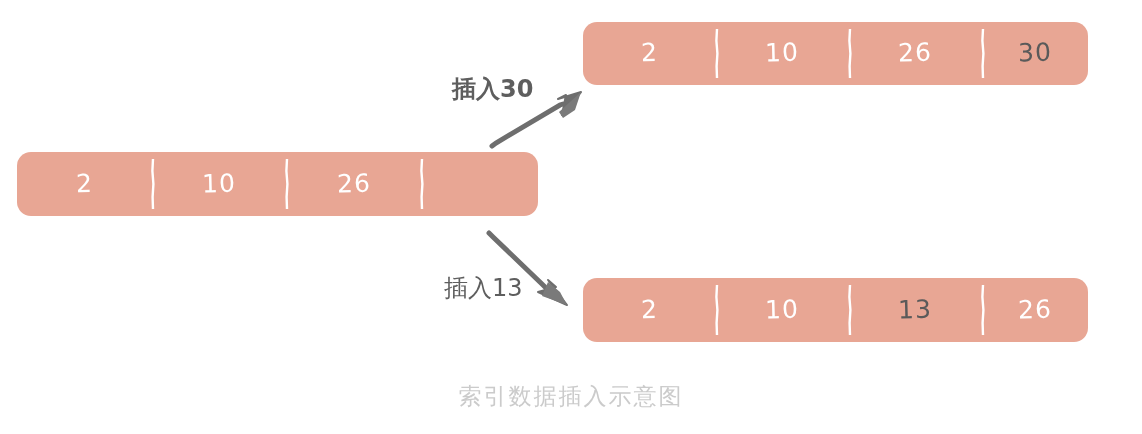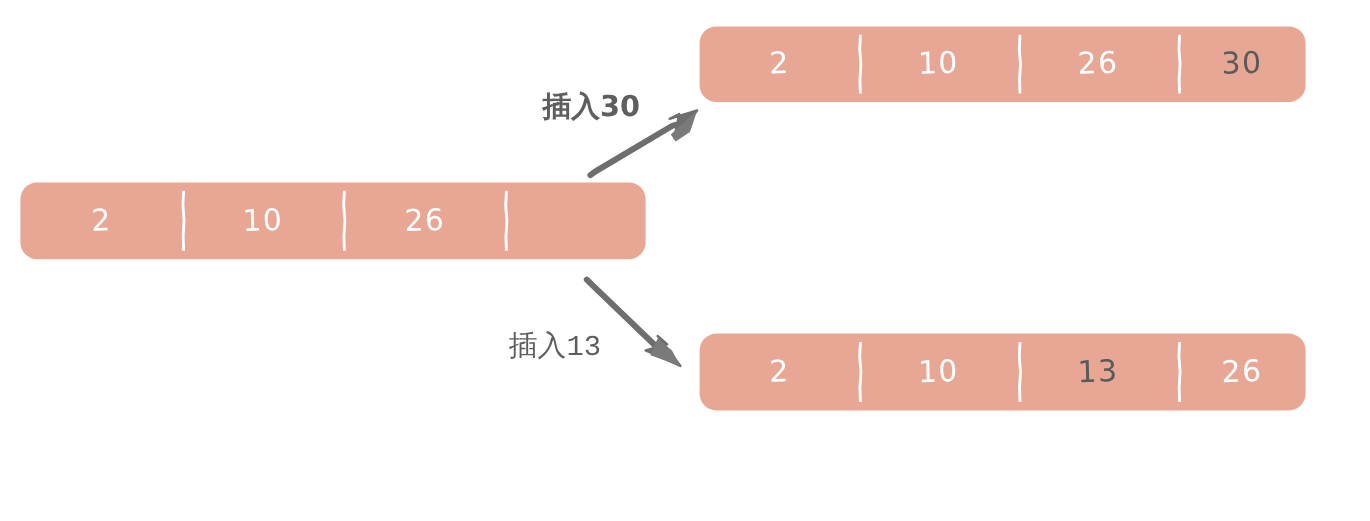--- a/index.html
+++ b/index.html
@@ -79,21 +79,21 @@
   }
   .arrow-label {
     position: absolute;
     font-size: 24px;
     color: #5e5e5e;
     font-family: "DejaVu Sans", sans-serif;
     white-space: nowrap;
     letter-spacing: 0px;
   }
   #label-insert-30 { left: 452px; top: 73px; font-weight: bold; }
-  #label-insert-13 { left: 424px; top: 272px; font-family: Liberation Mono, monospace; }
+  #label-insert-13 { left: 444px; top: 272px; }
 
   #caption {
     position: absolute;
     left: 0;
     top: 381px;
     width: 1142px;
     text-align: center;
     font-size: 23px;
     color: #cbcbcb;
     letter-spacing: 2px;
@@ -209,14 +209,15 @@
     <g>
       <path d="M489 233 L493 237 L543 285 L546 288" stroke="#6e6e6e" stroke-width="5" fill="none" stroke-linecap="round"></path>
       <path d="M567 305 L538 292 L556 287 L548 280 Z" fill="#6e6e6e" stroke="#6e6e6e" stroke-width="2" stroke-linejoin="round"></path>
       <path d="M567 305 L542 296 L548 282 L560 292 Z" fill="#7a7a7a"></path>
     </g>
   </svg>
 
   <div class="arrow-label" id="label-insert-30">插入30</div>
   <div class="arrow-label" id="label-insert-13">插入13</div>
 
+  <div id="caption">索引数据插入示意图</div>
 
 </div>
 
 </body></html>

